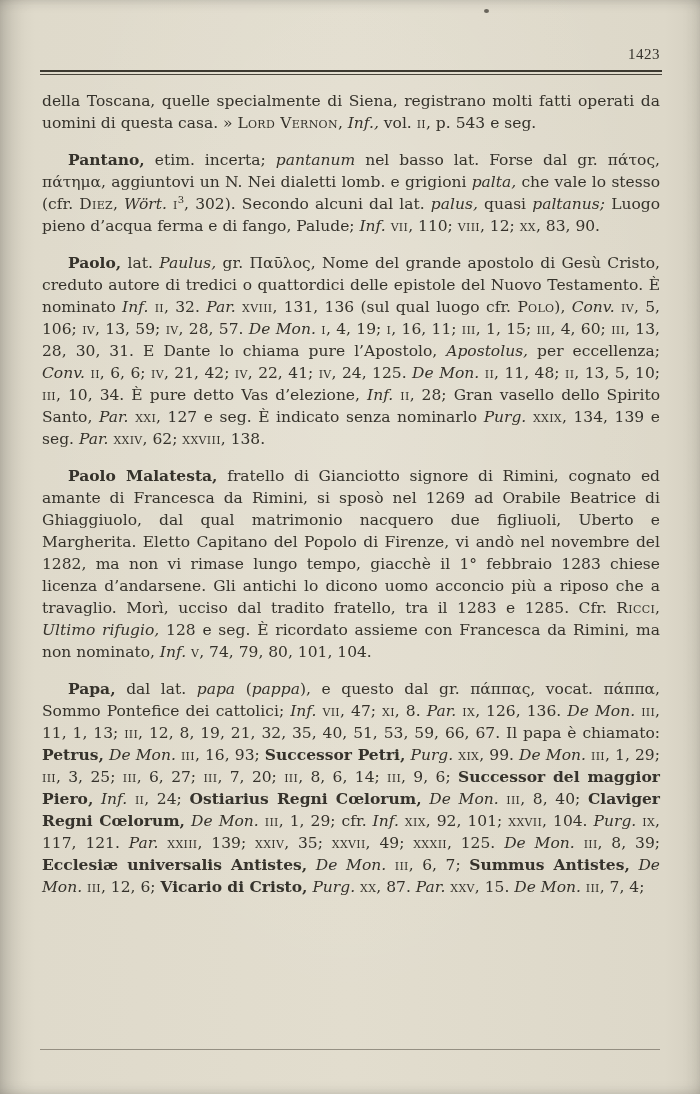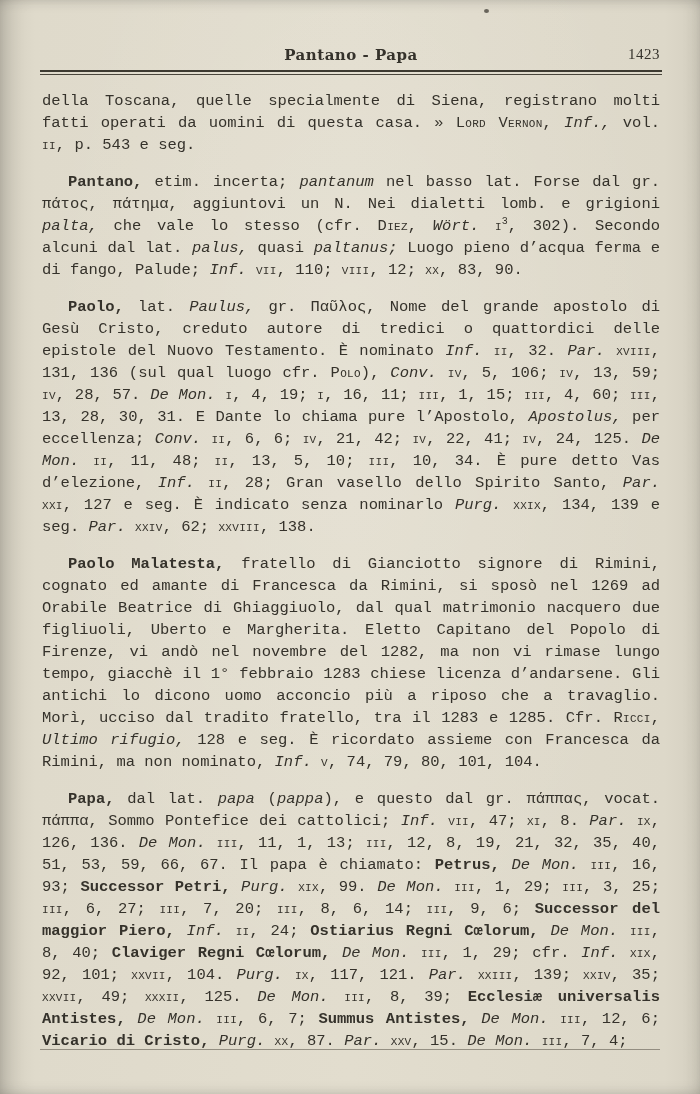--- a/index.html
+++ b/index.html
@@ -45,40 +45,39 @@
     position: absolute; top: 70px; left: 40px; right: 38px;
     height: 2px;
     border-top: 2.5px solid #3d3a31;
     border-bottom: 1px solid #4a463c;
   }
   .body-text {
     position: absolute; top: 90px; left: 42px; width: 618px;
     font-size: 15.5px; line-height: 22px;
     text-align: justify;
   }
-  .body-text p { margin: 0 0 15px 0; font-family: Liberation Mono, monospace; }
+  .body-text p { margin: 0 0 15px 0; }
   .body-text p.indent { text-indent: 26px; }
   .b { font-weight: 700; }
   .i { font-style: italic; }
   .sc { font-variant: small-caps; letter-spacing: .3px; }
   .sup { font-size: 10px; vertical-align: super; line-height: 0; }
   .footer-rule {
     position: absolute; left: 40px; right: 40px; bottom: 44px;
     border-top: 1px solid rgba(85, 80, 70, .55);
   }
 </style>
 </head>
 <body>
 
 <div class="page" style="--paper: #e0dbcc; --ink: #35322b;">
 
   <div class="scan-dot"></div>
 
   <header class="running-head">
-    <span class="head-title">Pantano - Papa</span>
     <span class="head-page">1423</span>
   </header>
 
   <div class="header-rule"></div>
 
   <main class="body-text">
       <p class=""><span>della Toscana, quelle specialmente di Siena, registrano molti fatti operati da uomini di questa casa. » </span><span class="sc">Lord Vernon</span><span>, </span><span class="i">Inf.,</span><span> vol. </span><span class="sc">ii</span><span>, p. 543 e seg.</span></p>
       <p class="indent"><span class="b">Pantano,</span><span> etim. incerta; </span><span class="i">pantanum</span><span> nel basso lat. Forse dal gr. πάτος, πάτημα, aggiuntovi un N. Nei dialetti lomb. e grigioni </span><span class="i">palta,</span><span> che vale lo stesso (cfr. </span><span class="sc">Diez</span><span>, </span><span class="i">Wört.</span><span> </span><span class="sc">i</span><span class="sup">3</span><span>, 302). Secondo alcuni dal lat. </span><span class="i">palus,</span><span> quasi </span><span class="i">paltanus;</span><span> Luogo pieno d’acqua ferma e di fango, Palude; </span><span class="i">Inf.</span><span> </span><span class="sc">vii</span><span>, 110; </span><span class="sc">viii</span><span>, 12; </span><span class="sc">xx</span><span>, 83, 90.</span></p>
       <p class="indent"><span class="b">Paolo,</span><span> lat. </span><span class="i">Paulus,</span><span> gr. Παῦλος, Nome del grande apostolo di Gesù Cristo, creduto autore di tredici o quattordici delle epistole del Nuovo Testamento. È nominato </span><span class="i">Inf.</span><span> </span><span class="sc">ii</span><span>, 32. </span><span class="i">Par.</span><span> </span><span class="sc">xviii</span><span>, 131, 136 (sul qual luogo cfr. </span><span class="sc">Polo</span><span>), </span><span class="i">Conv.</span><span> </span><span class="sc">iv</span><span>, 5, 106; </span><span class="sc">iv</span><span>, 13, 59; </span><span class="sc">iv</span><span>, 28, 57. </span><span class="i">De Mon.</span><span> </span><span class="sc">i</span><span>, 4, 19; </span><span class="sc">i</span><span>, 16, 11; </span><span class="sc">iii</span><span>, 1, 15; </span><span class="sc">iii</span><span>, 4, 60; </span><span class="sc">iii</span><span>, 13, 28, 30, 31. E Dante lo chiama pure l’Apostolo, </span><span class="i">Apostolus,</span><span> per eccellenza; </span><span class="i">Conv.</span><span> </span><span class="sc">ii</span><span>, 6, 6; </span><span class="sc">iv</span><span>, 21, 42; </span><span class="sc">iv</span><span>, 22, 41; </span><span class="sc">iv</span><span>, 24, 125. </span><span class="i">De Mon.</span><span> </span><span class="sc">ii</span><span>, 11, 48; </span><span class="sc">ii</span><span>, 13, 5, 10; </span><span class="sc">iii</span><span>, 10, 34. È pure detto Vas d’elezione, </span><span class="i">Inf.</span><span> </span><span class="sc">ii</span><span>, 28; Gran vasello dello Spirito Santo, </span><span class="i">Par.</span><span> </span><span class="sc">xxi</span><span>, 127 e seg. È indicato senza nominarlo </span><span class="i">Purg.</span><span> </span><span class="sc">xxix</span><span>, 134, 139 e seg. </span><span class="i">Par.</span><span> </span><span class="sc">xxiv</span><span>, 62; </span><span class="sc">xxviii</span><span>, 138.</span></p>
       <p class="indent"><span class="b">Paolo Malatesta,</span><span> fratello di Gianciotto signore di Rimini, cognato ed amante di Francesca da Rimini, si sposò nel 1269 ad Orabile Beatrice di Ghiaggiuolo, dal qual matrimonio nacquero due figliuoli, Uberto e Margherita. Eletto Capitano del Popolo di Firenze, vi andò nel novembre del 1282, ma non vi rimase lungo tempo, giacchè il 1° febbraio 1283 chiese licenza d’andarsene. Gli antichi lo dicono uomo acconcio più a riposo che a travaglio. Morì, ucciso dal tradito fratello, tra il 1283 e 1285. Cfr. </span><span class="sc">Ricci</span><span>, </span><span class="i">Ultimo rifugio,</span><span> 128 e seg. È ricordato assieme con Francesca da Rimini, ma non nominato, </span><span class="i">Inf.</span><span> </span><span class="sc">v</span><span>, 74, 79, 80, 101, 104.</span></p>

